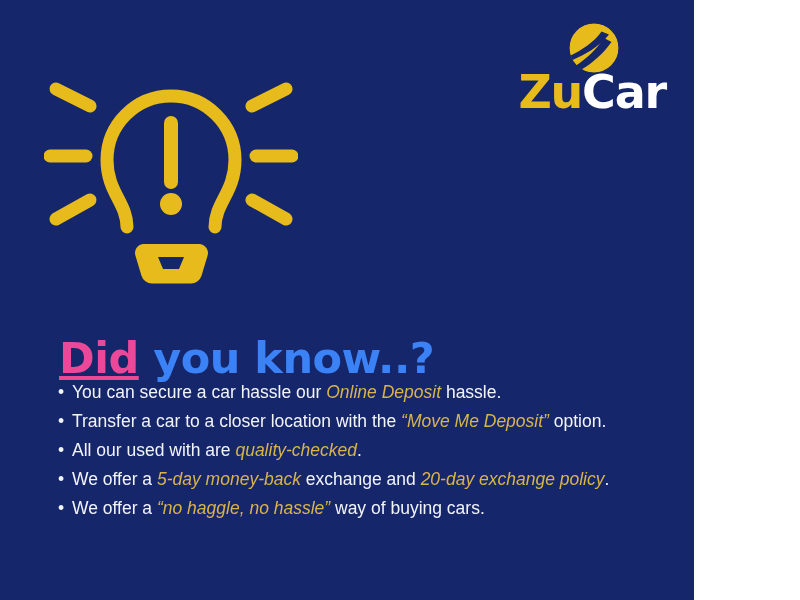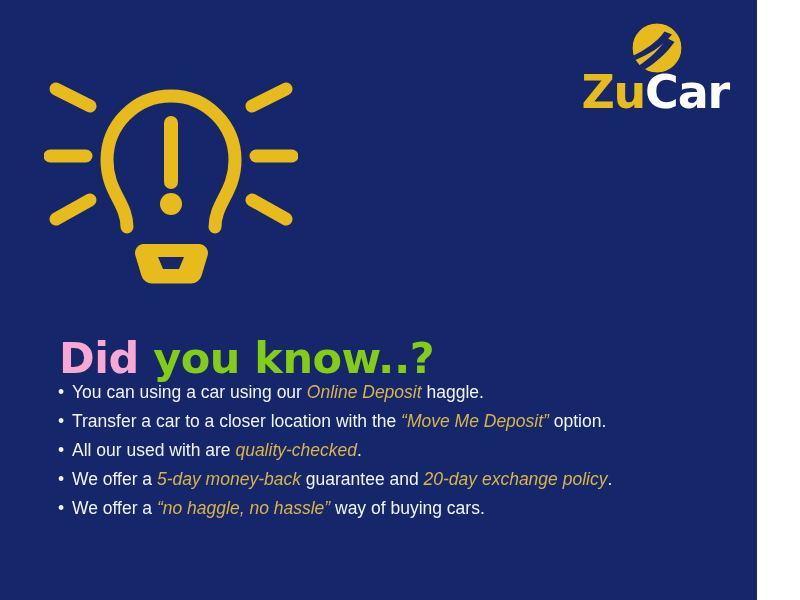--- a/index.html
+++ b/index.html
@@ -8,21 +8,21 @@
     padding: 0;
   }
   body {
     width: 800px;
     height: 600px;
     overflow: hidden;
     font-family: "Liberation Sans", sans-serif;
   }
   #slide {
     position: relative;
-    width: 757px;
+    width: 694px;
     height: 600px;
     background: #15266a;
     overflow: hidden;
   }
 
   
   #brand-logo {
     position: absolute;
     top: 22px;
     right: 28px;
@@ -67,22 +67,22 @@
     position: absolute;
     top: 303px;
     left: 59px;
     font-family: "DejaVu Sans", sans-serif;
     font-weight: 700;
     font-size: 43px;
     line-height: 52px;
     letter-spacing: -0.5px;
     white-space: nowrap;
   }
-  .title-accent { color: #f9a8d4; }
-  .title-main { color: #84cc16; }
+  .title-accent { color: #ec4899; text-decoration: underline; }
+  .title-main { color: #3b82f6; }
 
   
   #facts-list {
     position: absolute;
     top: 378px;
     left: 58px;
     right: 30px;
     list-style: none;
     margin: 0;
     padding: 0;
@@ -155,20 +155,20 @@
                A9 9 0 0 1 99 172 Z
                M114 185 h26 l-5 12 h-16 Z" fill="#e8bb1c" fill-rule="evenodd"></path>
     </svg>
   </div>
 
   <h1 id="page-title">
     <span class="title-accent">Did</span><span class="title-main"> you know..?</span>
   </h1>
 
   <ul id="facts-list">
-      <li><span class="bullet-dot">•</span><span>You can using a car using our </span><span class="hl">Online Deposit</span><span> haggle.</span></li>
+      <li><span class="bullet-dot">•</span><span>You can secure a car hassle our </span><span class="hl">Online Deposit</span><span> hassle.</span></li>
       <li><span class="bullet-dot">•</span><span>Transfer a car to a closer location with the </span><span class="hl">“Move Me Deposit”</span><span> option.</span></li>
       <li><span class="bullet-dot">•</span><span>All our used with are </span><span class="hl">quality-checked</span><span>.</span></li>
-      <li><span class="bullet-dot">•</span><span>We offer a </span><span class="hl">5-day money-back</span><span> guarantee and </span><span class="hl">20-day exchange policy</span><span>.</span></li>
+      <li><span class="bullet-dot">•</span><span>We offer a </span><span class="hl">5-day money-back</span><span> exchange and </span><span class="hl">20-day exchange policy</span><span>.</span></li>
       <li><span class="bullet-dot">•</span><span>We offer a </span><span class="hl">“no haggle, no hassle”</span><span> way of buying cars.</span></li>
     </ul>
 
 </div>
 
 </body></html>

